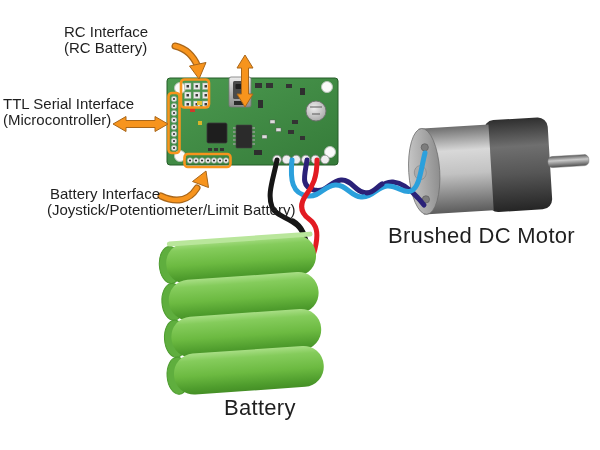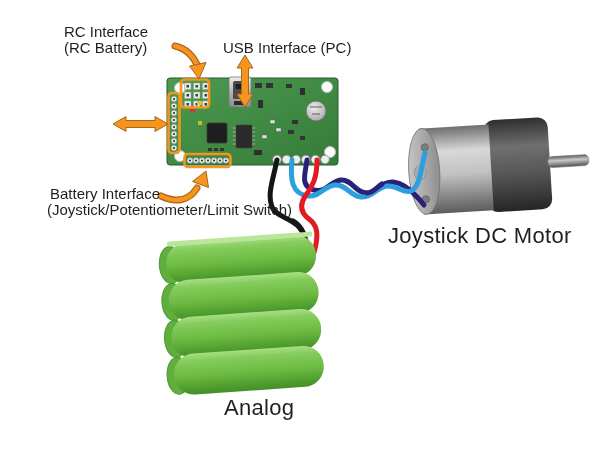--- a/index.html
+++ b/index.html
@@ -263,31 +263,32 @@
         <polygon points="206,171 192.5,181.5 208.5,187.5" fill="#F7941D" stroke="#A8661A" stroke-width="1"></polygon>
       </g>
     </g>
   </svg>
 
   <div class="lbl" style="left:64px;top:24px">
     <div>RC Interface</div>
     <div>(RC Battery)</div>
   </div>
 
-  <div class="lbl" style="left:223px;top:40px">
-    <div>USB Interface (PC)</div>
-  </div>
-
+
+  <div class="lbl" style="left:3px;top:96px">
+    <div>TTL Serial Interface</div>
+    <div>(Microcontroller)</div>
+  </div>
 
   <div class="lbl" style="left:47px;top:186px">
     <div style="padding-left:3px">Battery Interface</div>
-    <div>(Joystick/Potentiometer/Limit Switch)</div>
+    <div>(Joystick/Potentiometer/Limit Battery)</div>
   </div>
 
   <div class="lbl big" style="left:388px;top:224px">
-    <div>Joystick DC Motor</div>
+    <div>Brushed DC Motor</div>
   </div>
 
   <div class="lbl big" style="left:224px;top:396px">
-    <div>Analog</div>
+    <div>Battery</div>
   </div>
 
 </div>
 
 </body></html>

